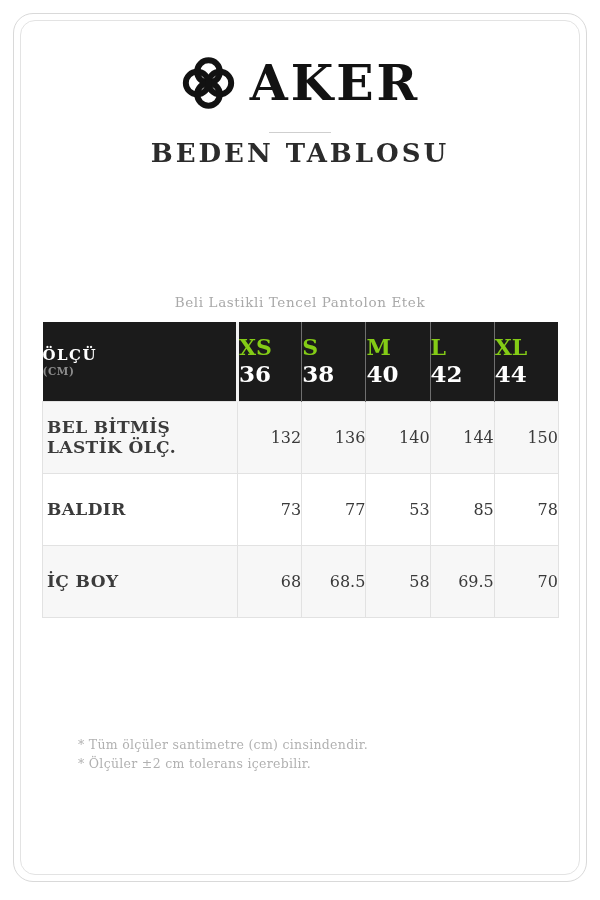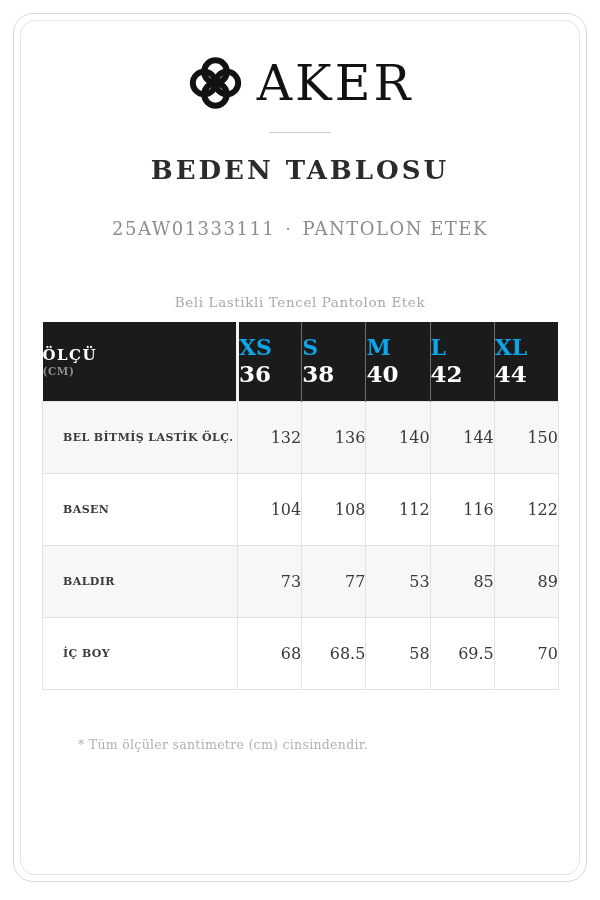--- a/index.html
+++ b/index.html
@@ -18,31 +18,31 @@
     border: 1px solid #e3e3e3; border-radius: 15px; pointer-events: none;
   }
 
   
   .brand-row {
     position: absolute; top: 54px; left: 0; width: 100%;
     display: flex; align-items: center; justify-content: center; height: 58px;
   }
   .brand-logo { width: 57px; height: 54px; margin-right: 13px; }
   .brand-name {
-    font-size: 49px; font-weight: normal; color: #121212;
+    font-size: 49px; font-weight: bold; color: #121212;
     letter-spacing: 3px; line-height: 1;
   }
 
   .divider {
     position: absolute; top: 132px; left: 269px; width: 62px; height: 0;
     border-top: 1px solid #cfcfcf;
   }
 
   .page-title {
-    position: absolute; top: 155px; left: 0; width: 100%;
+    position: absolute; top: 138px; left: 0; width: 100%;
     text-align: center; font-size: 26px; font-weight: bold;
     letter-spacing: 3px; color: #2b2b2b;
   }
 
   .product-line {
     position: absolute; top: 218px; left: 0; width: 100%;
     text-align: center; font-size: 18px; color: #8d8d8d; letter-spacing: 1.5px;
   }
   .product-line .dot { margin: 0 10px; color: #9a9a9a; }
 
@@ -65,29 +65,29 @@
   }
   .size-table thead th.measure-th { border-right: 3px solid #f2f2f2; }
   .size-table thead th.size-th { border-right: 1px solid #6f6f6f; }
   .size-table thead th.size-th:last-child { border-right: none; }
 
   .measure-label {
     color: #ffffff; font-size: 15px; font-weight: bold; letter-spacing: 1.5px;
   }
   .measure-unit { color: #8c8c8c; font-size: 10.5px; margin-top: 1px; letter-spacing: 0.5px; }
 
-  .size-letter { color: #0ea5e9; font-size: 22px; line-height: 25px; }
+  .size-letter { color: #84cc16; font-size: 22px; line-height: 25px; }
   .size-number { color: #ffffff; font-size: 23px; font-weight: bold; line-height: 28px; }
 
   .size-table tbody tr { height: 72px; }
   .size-table tbody tr:nth-child(odd)  { background: #f7f7f7; }
   .size-table tbody tr:nth-child(even) { background: #ffffff; }
   .size-table tbody td { border: 1px solid #e2e2e2; vertical-align: middle; }
   .size-table td.row-label {
-    text-align: left; padding-left: 20px; font-size: 11px; font-weight: bold;
+    text-align: left; padding-left: 4px; font-size: 17px; font-weight: bold;
     color: #3b3b3b; letter-spacing: 0.4px;
   }
   .size-table td.row-value { text-align: right; font-size: 16px; color: #3a3a3a; }
 
   
   .footnotes {
     position: absolute; left: 38px; top: 735px;
     font-size: 12.5px; color: #b1b1b1; letter-spacing: 0.3px; line-height: 19px; margin-left: 40px;
   }
 </style>
@@ -108,23 +108,20 @@
         <circle cx="29" cy="50" r="21"></circle>
       </g>
     </svg>
     <span class="brand-name">AKER</span>
   </div>
 
   <div class="divider"></div>
 
   <div class="page-title">BEDEN TABLOSU</div>
 
-  <div class="product-line">
-    <span>25AW01333111</span><span class="dot">·</span><span>PANTOLON ETEK</span>
-  </div>
 
   <div class="product-desc">Beli Lastikli Tencel Pantolon Etek</div>
 
   <table class="size-table">
     <colgroup>
       <col class="c-label">
         <col class="c-size">
         <col class="c-size">
         <col class="c-size">
         <col class="c-size">
@@ -161,43 +158,36 @@
     <tbody>
       <tr>
         <td class="row-label">BEL BİTMİŞ LASTİK ÖLÇ.</td>
         <td class="row-value">132</td>
         <td class="row-value">136</td>
         <td class="row-value">140</td>
         <td class="row-value">144</td>
         <td class="row-value">150</td>
       </tr>
       <tr>
-        <td class="row-label">BASEN</td>
-        <td class="row-value">104</td>
-        <td class="row-value">108</td>
-        <td class="row-value">112</td>
-        <td class="row-value">116</td>
-        <td class="row-value">122</td>
-      </tr>
-      <tr>
         <td class="row-label">BALDIR</td>
         <td class="row-value">73</td>
         <td class="row-value">77</td>
         <td class="row-value">53</td>
         <td class="row-value">85</td>
-        <td class="row-value">89</td>
+        <td class="row-value">78</td>
       </tr>
       <tr>
         <td class="row-label">İÇ BOY</td>
         <td class="row-value">68</td>
         <td class="row-value">68.5</td>
         <td class="row-value">58</td>
         <td class="row-value">69.5</td>
         <td class="row-value">70</td>
       </tr>
     </tbody>
   </table>
 
   <div class="footnotes">
     <div>* Tüm ölçüler santimetre (cm) cinsindendir.</div>
+    <div>* Ölçüler ±2 cm tolerans içerebilir.</div>
   </div>
 
 </div>
 
 </body></html>

